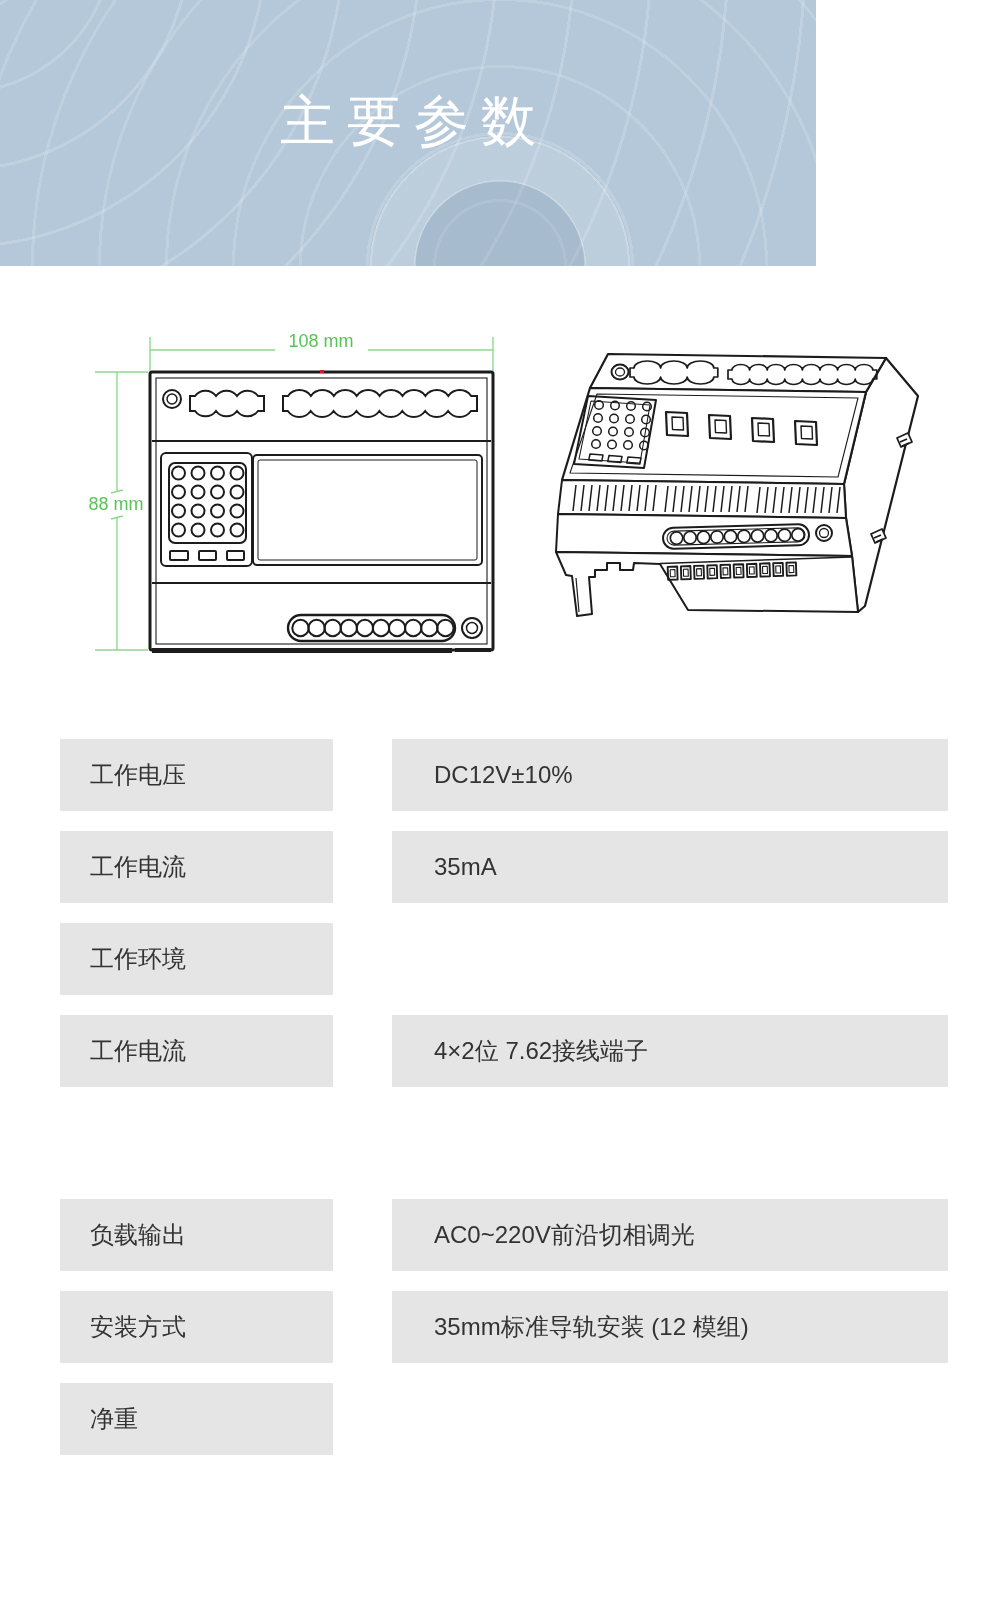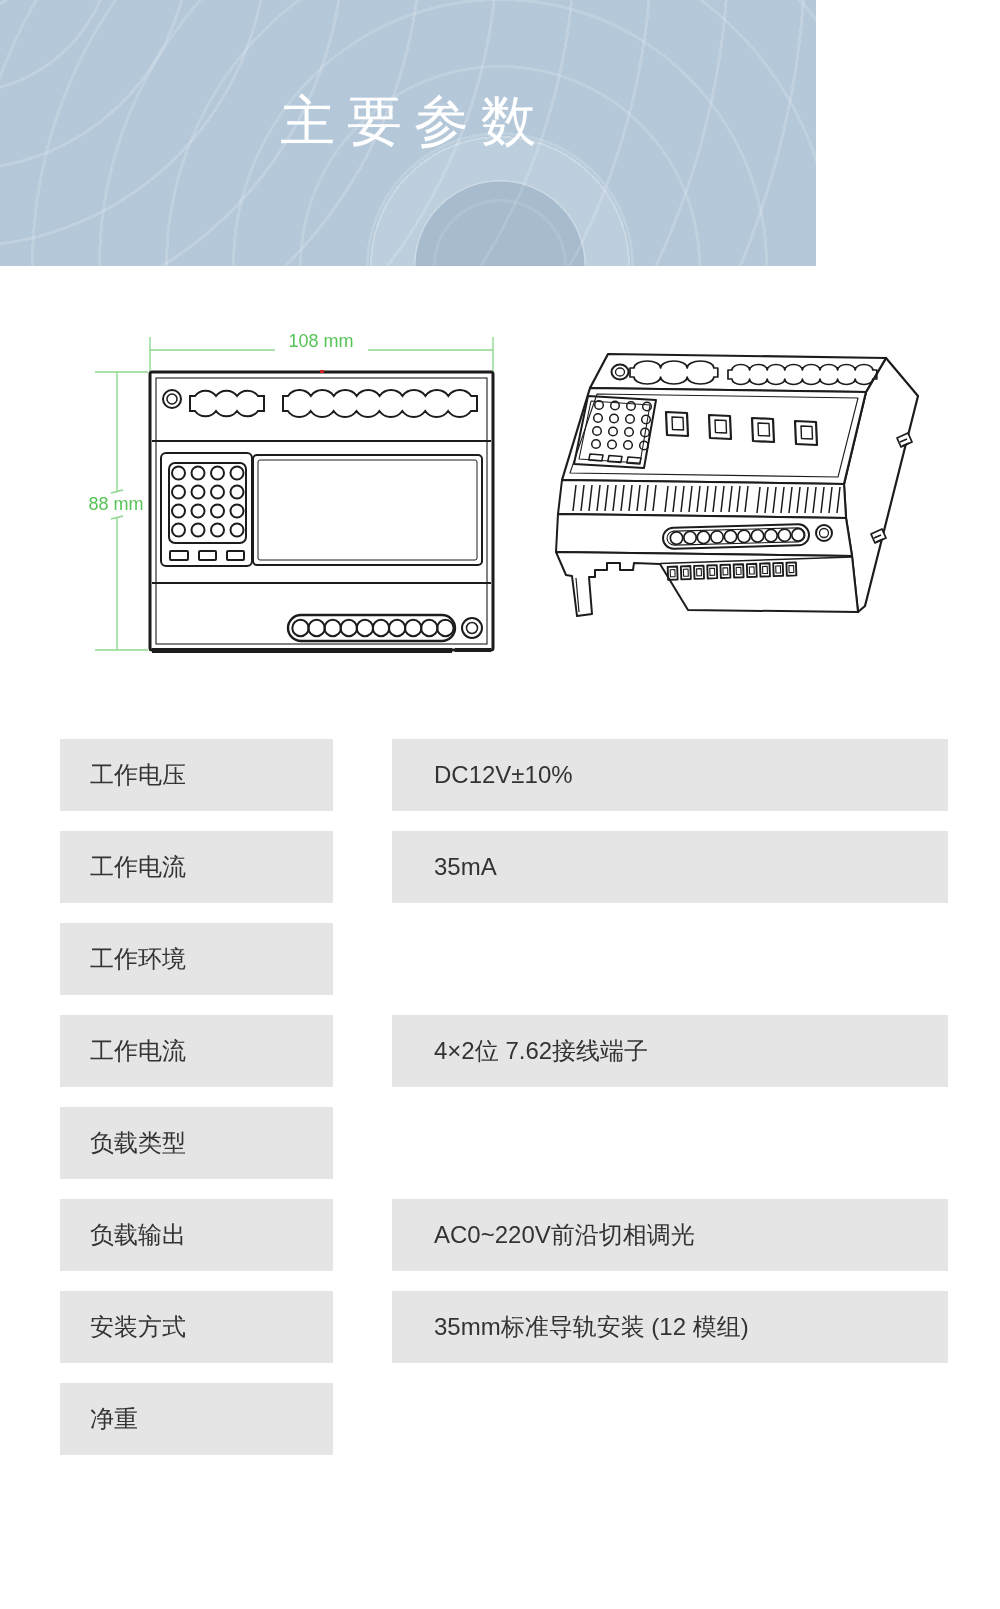--- a/index.html
+++ b/index.html
@@ -270,21 +270,20 @@
     <div class="spec-value">35mA</div>
   </div>
   <div class="spec-row">
     <div class="spec-label">工作环境</div>
   </div>
   <div class="spec-row">
     <div class="spec-label">工作电流</div>
     <div class="spec-value">4×2位 7.62接线端子</div>
   </div>
   <div class="spec-row">
-    <div class="spec-label">负载类型</div>
   </div>
   <div class="spec-row">
     <div class="spec-label">负载输出</div>
     <div class="spec-value">AC0~220V前沿切相调光</div>
   </div>
   <div class="spec-row">
     <div class="spec-label">安装方式</div>
     <div class="spec-value">35mm标准导轨安装 (12 模组)</div>
   </div>
   <div class="spec-row">

